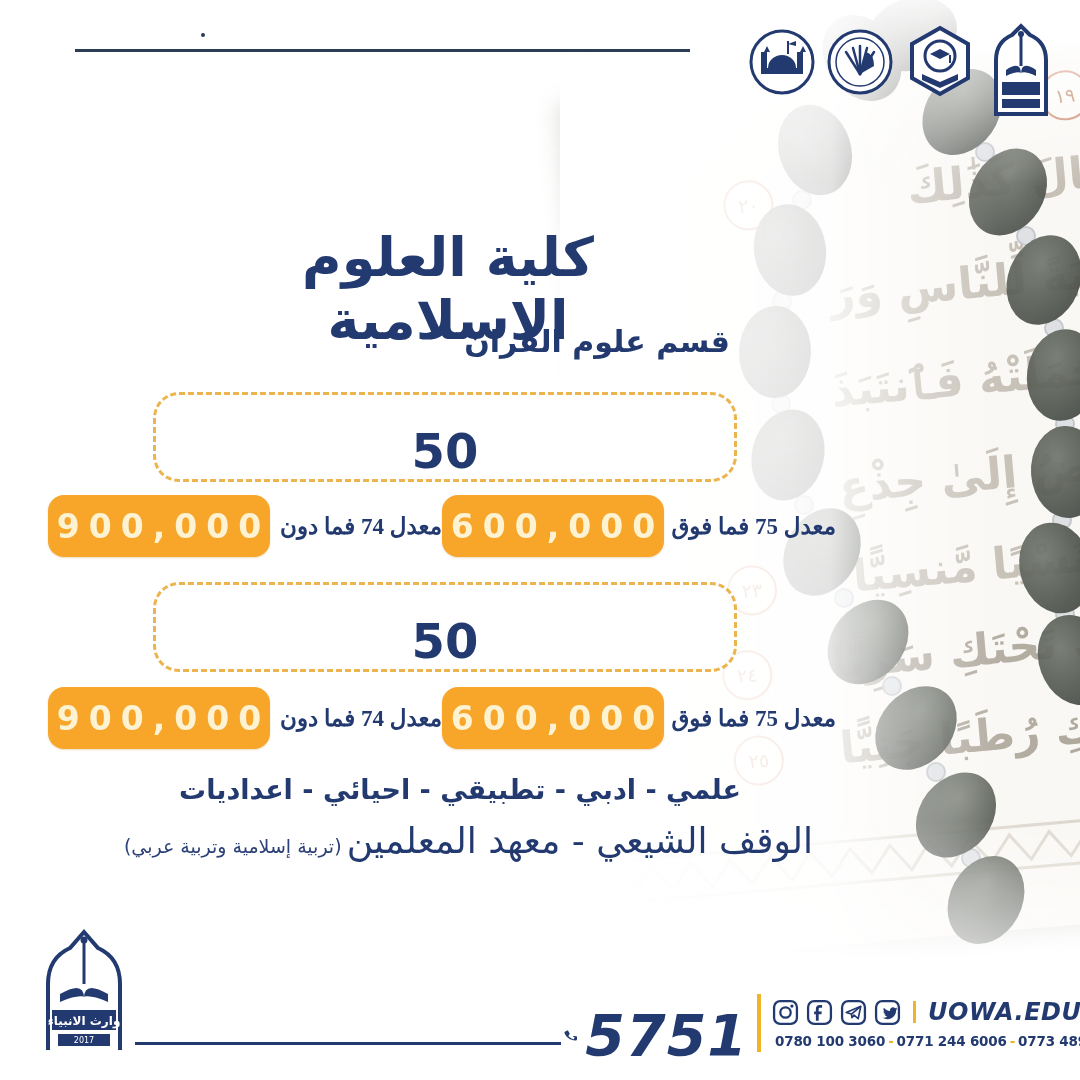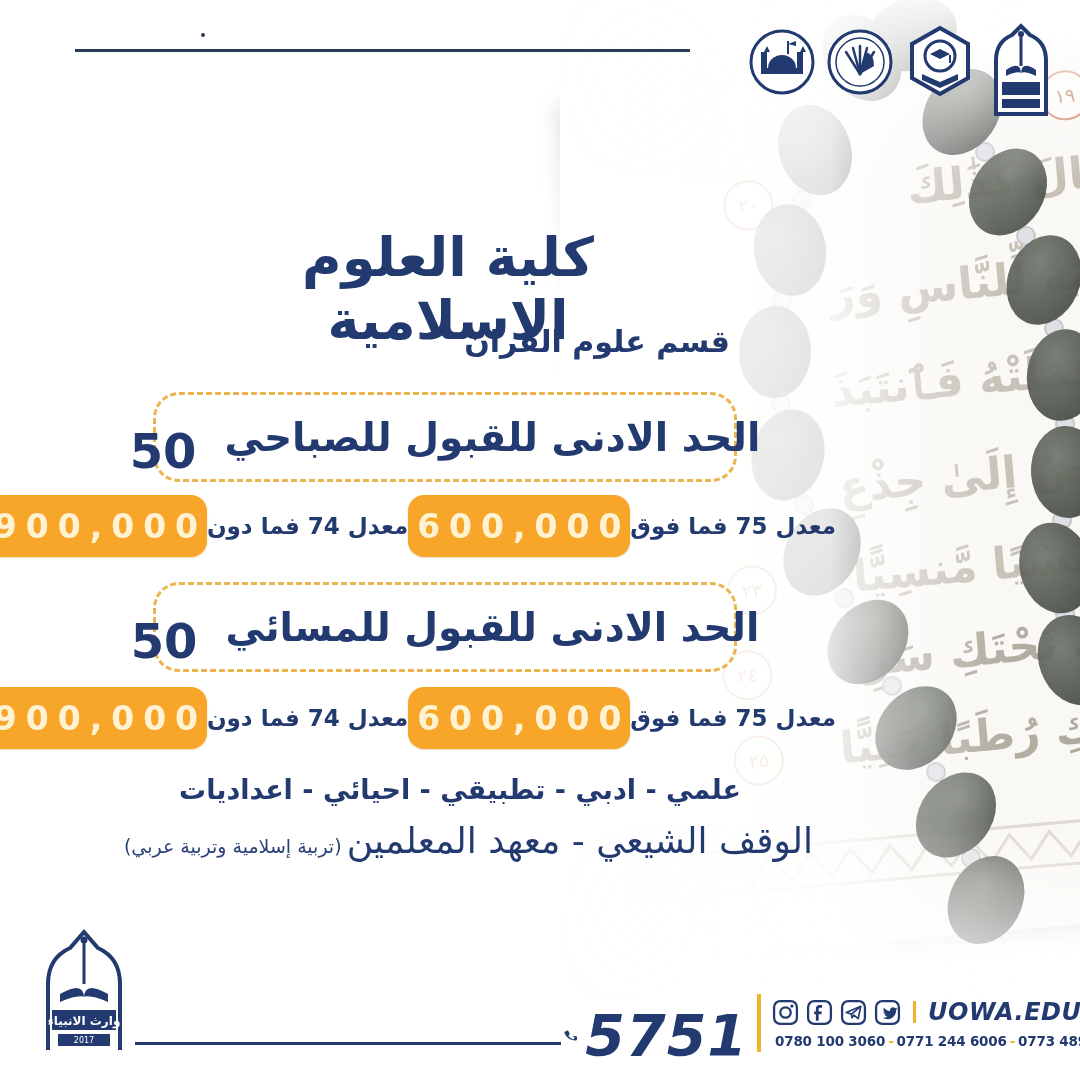--- a/index.html
+++ b/index.html
@@ -65,21 +65,21 @@
   }
   .tier-row.r1{top:494px;}
   .tier-row.r2{top:686px;}
   .badge{
     width:222px;height:62px;background:#f7a62a;border-radius:16px;
     display:flex;align-items:center;justify-content:center;
     color:#fdf3d2;font-size:33px;font-weight:bold;letter-spacing:9px;direction:ltr;
     text-indent:9px;box-shadow:0 1px 2px rgba(180,120,20,.25);
   }
   .tier-label{
-    color:#233a70;font-size:23px;font-weight:bold;white-space:nowrap;text-align:center;flex:1;
+    color:#233a70;font-size:23px;font-weight:bold;white-space:nowrap;flex:1;font-family:Liberation Serif, serif;
   }
   
   .streams{
     position:absolute;top:774px;left:150px;width:620px;text-align:center;z-index:2;
     color:#233a70;font-size:27px;font-weight:bold;
   }
   .endowment{
     position:absolute;top:820px;left:80px;width:760px;text-align:center;z-index:2;color:#233a70;
   }
   .endow-main{font-size:36px;font-weight:normal;}
@@ -229,32 +229,30 @@
       <path d="M20 48 Q35 38 35 52 Q35 38 50 48 L50 54 Q35 46 20 54 Z" fill="#233a70"></path>
       <rect x="16" y="60" width="38" height="13" fill="#233a70"></rect>
       <rect x="16" y="77" width="38" height="9" fill="#233a70"></rect>
     </svg>
   </div>
 
   <div class="title">كلية العلوم الاسلامية</div>
   <div class="subtitle">قسم علوم القران</div>
 
   <div class="adm-box morning">
-    <span class="adm-heading">الحد الادنى للقبول للصباحي</span>
     <span class="adm-score">50</span>
   </div>
   <div class="tier-row r1">
     <span class="tier-label">معدل 75 فما فوق</span>
     <span class="badge">600,000</span>
     <span class="tier-label">معدل 74 فما دون</span>
     <span class="badge">900,000</span>
   </div>
 
   <div class="adm-box evening">
-    <span class="adm-heading">الحد الادنى للقبول للمسائي</span>
     <span class="adm-score">50</span>
   </div>
   <div class="tier-row r2">
     <span class="tier-label">معدل 75 فما فوق</span>
     <span class="badge">600,000</span>
     <span class="tier-label">معدل 74 فما دون</span>
     <span class="badge">900,000</span>
   </div>
 
   <div class="streams">علمي - ادبي - تطبيقي - احيائي - اعداديات</div>

